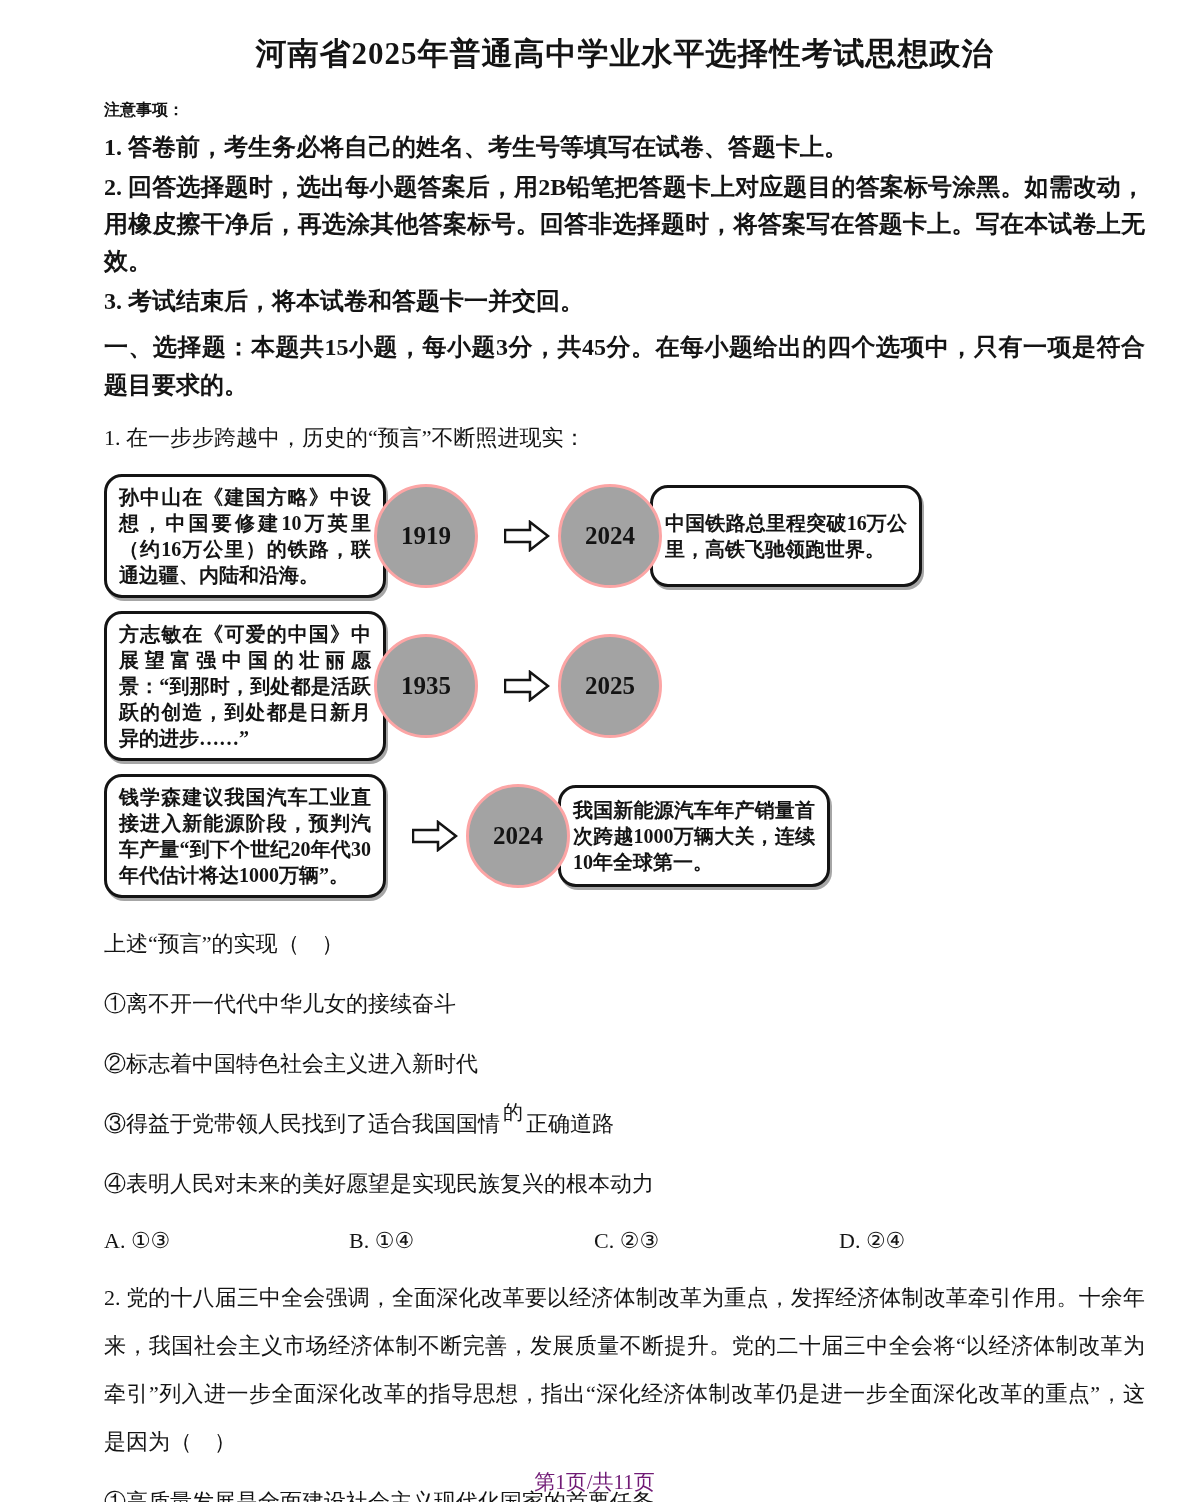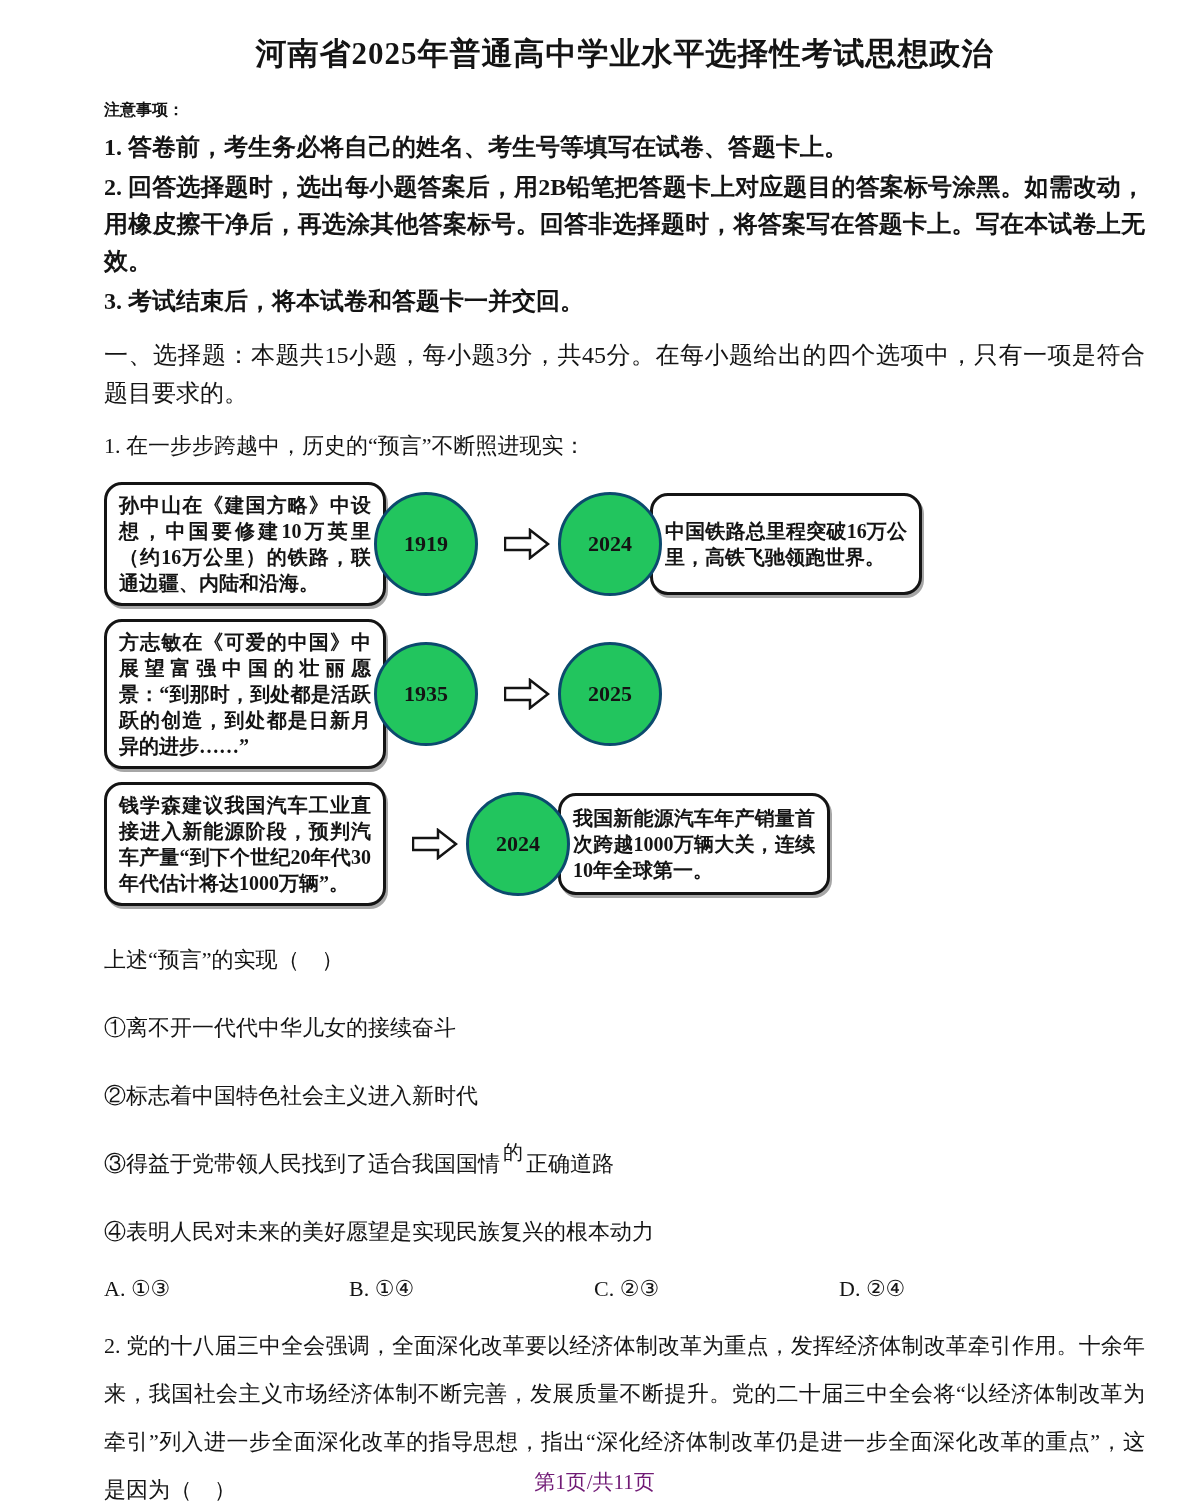--- a/index.html
+++ b/index.html
@@ -17,47 +17,47 @@
     text-align:center; font-size:31px; font-weight:bold;
     letter-spacing:1px; margin-bottom:20px; line-height:40px;
   }
 
   .notice-head { font-size:16px; font-weight:bold; line-height:32px; }
   .notice {
     font-size:24px; font-weight:bold; line-height:37px;
     text-align:justify; margin-top:3px;
   }
   .section-head {
-    font-size:24px; font-weight:normal; line-height:38px;
-    text-align:justify; margin-top:16px;
+    font-size:24px; font-weight:bold; line-height:38px;
+    text-align:justify; margin-top:8px;
   }
 
   .q1-stem { font-size:22px; margin-top:20px; line-height:28px; }
 
   .diagram { margin-top:22px; }
   .drow { display:flex; align-items:center; margin-bottom:13px; }
   .dbox {
     border:3px solid #141414; border-radius:18px; background:#fff;
     font-weight:bold; font-size:20px; line-height:26px;
     padding:7px 12px; position:relative; z-index:1;
     box-shadow:2px 3px 0 rgba(0,0,0,0.35);
     display:flex; align-items:center; text-align:justify;
   }
   .dbox.left  { width:282px; min-height:114px; }
   .dbox.right { width:272px; min-height:102px; margin-left:-12px; }
   .dcircle {
     width:104px; height:104px; flex-shrink:0;
-    border:3px solid #0c4a6e; border-radius:50%; background:#22c55e;
+    border:3px solid #fca5a5; border-radius:50%; background:#a3a3a3;
     display:flex; align-items:center; justify-content:center;
-    font-weight:bold; font-size:22px; position:relative; z-index:2;
+    font-weight:bold; font-size:25px; position:relative; z-index:2;
   }
   .dcircle.from { margin-left:-12px; }
   .arrow { flex-shrink:0; margin:0 8px 0 26px; display:block; }
 
-  .q-line { font-size:22px; line-height:28px; margin-top:40px; }
+  .q-line { font-size:22px; line-height:28px; margin-top:32px; }
   .sup { position:relative; top:-12px; font-size:20px; padding:0 3px; }
 
   .choices { display:flex; margin-top:30px; font-size:22px; }
   .choice { width:245px; }
   .choice:last-child { width:auto; }
 
   .q2-stem {
     font-size:22px; line-height:48px; text-align:justify; margin-top:20px;
   }
   .q2-opt { font-size:22px; line-height:28px; margin-top:22px; }

